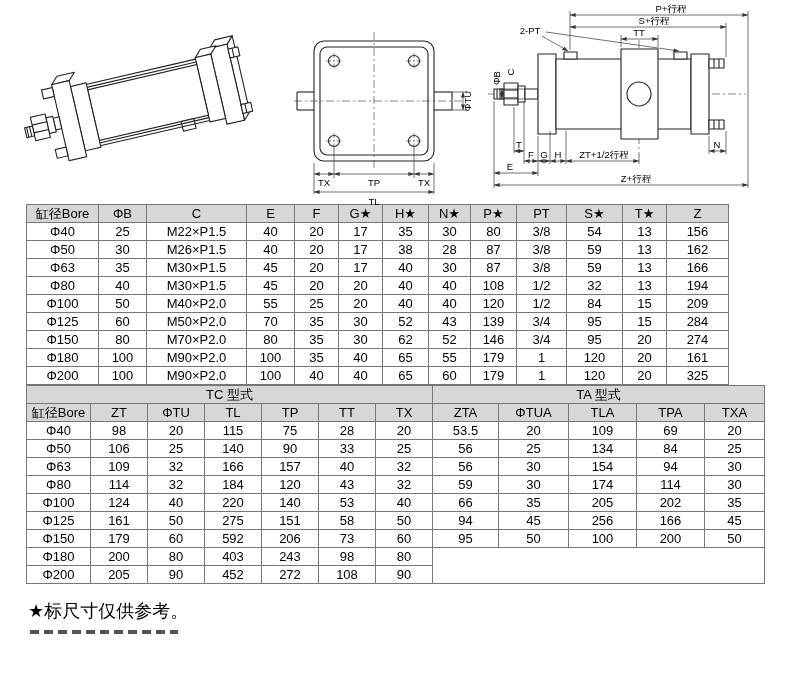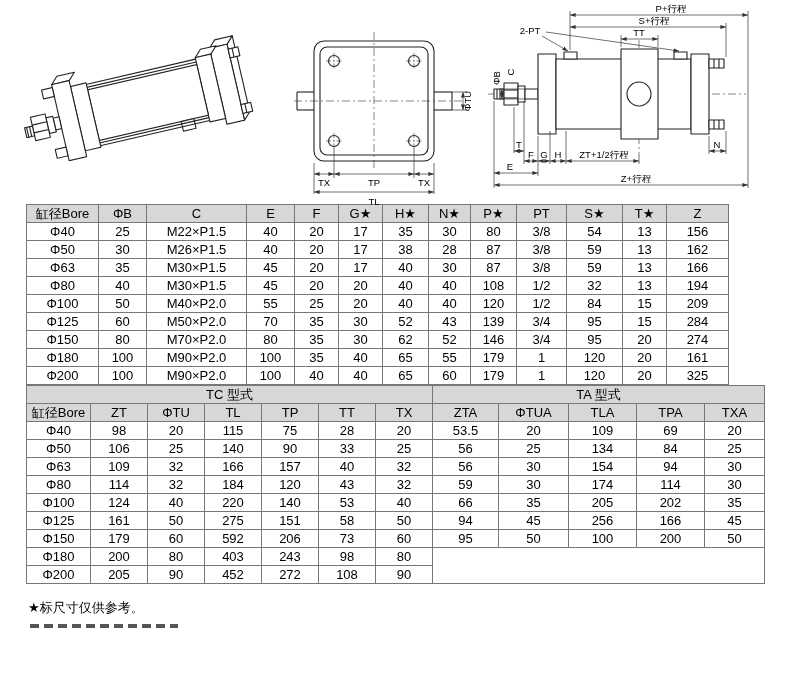--- a/index.html
+++ b/index.html
@@ -23,21 +23,21 @@
 
   .tables{margin:2px 0 0 26px;}
   table{border-collapse:collapse;table-layout:fixed;}
   th,td{
     border:1px solid #777;font-size:13px;font-weight:normal;text-align:center;
     height:17px;line-height:17px;padding:0 1px;white-space:nowrap;overflow:hidden;
   }
   th{background:#d7d7d7;}
   td{background:#ffffff;}
   #tcta-table{}
-  .notes{margin:15px 0 0 28px;font-size:13px;}
+  .notes{margin:15px 0 0 28px;font-size:18px;}
   .cutoff{margin:7px 0 0 30px;width:148px;height:4px;
     background:repeating-linear-gradient(90deg,#555 0 9px,transparent 9px 14px);}
 </style>
 </head>
 <body>
 
 <svg width="0" height="0" style="position:absolute" aria-hidden="true">
   <defs>
     <marker id="arw" markerWidth="9" markerHeight="8" refX="8" refY="4" orient="auto-start-reverse">
       <path d="M0,1 L8,4 L0,7 Z" fill="#333"></path>

